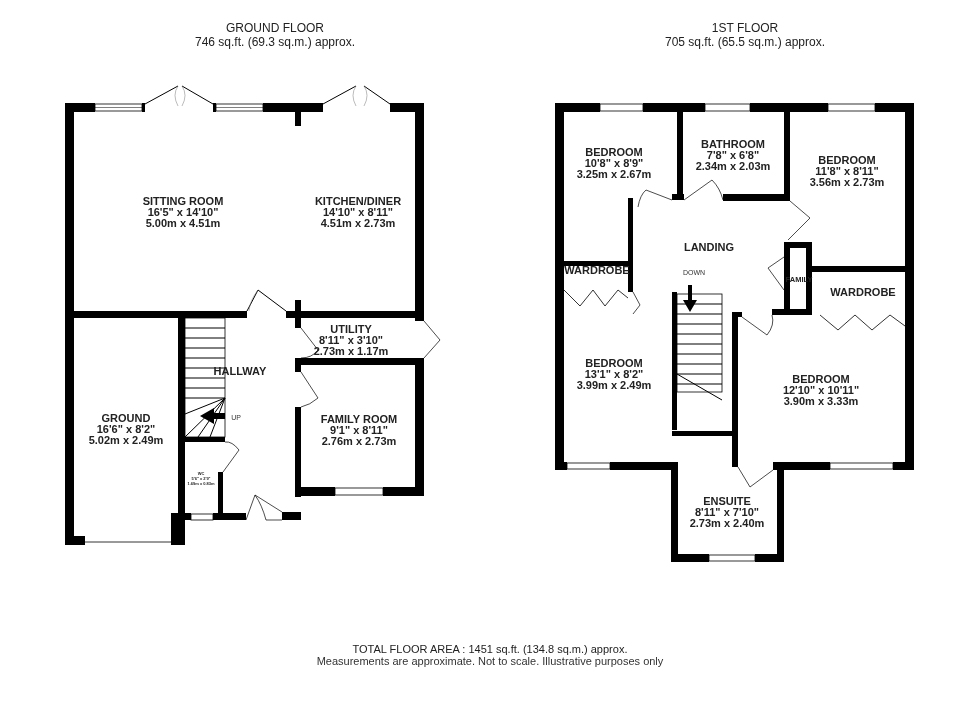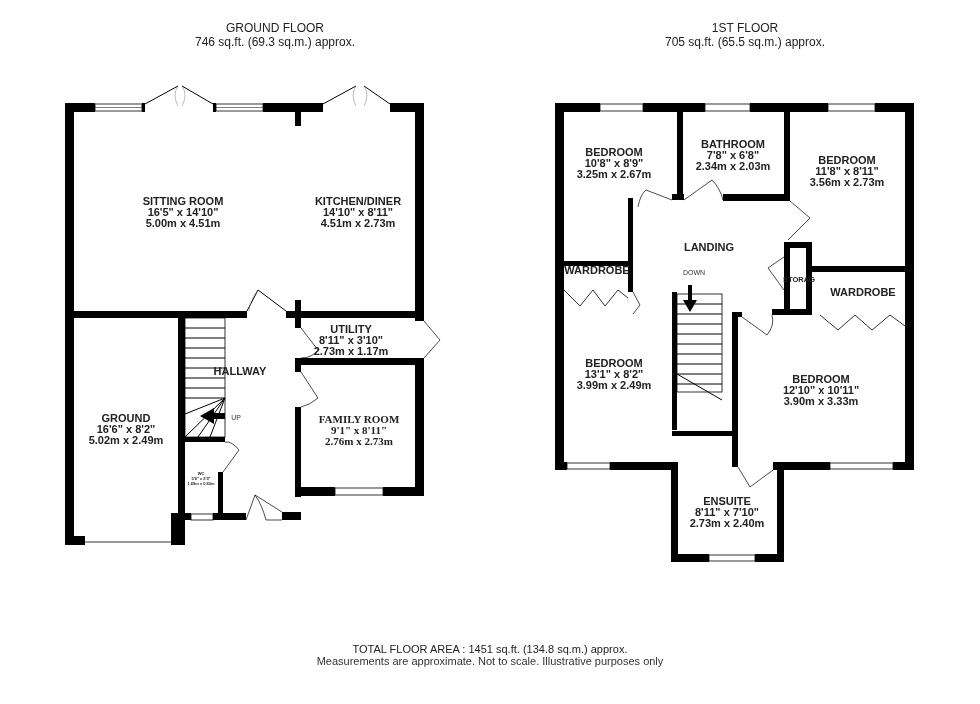--- a/index.html
+++ b/index.html
@@ -198,21 +198,21 @@
   <span>2.73m  x 1.17m</span>
 </div>
 <div class="room" style="left:240px;top:371px;">
   <span>HALLWAY</span>
 </div>
 <div class="room" style="left:126px;top:429px;">
   <span>GROUND</span>
   <span>16'6"  x 8'2"</span>
   <span>5.02m  x 2.49m</span>
 </div>
-<div class="room" style="left:359px;top:430px;font-family:Liberation Serif, serif;">
+<div class="room" style="left:359px;top:430px;">
   <span>FAMILY ROOM</span>
   <span>9'1"  x 8'11"</span>
   <span>2.76m  x 2.73m</span>
 </div>
 <div class="room small" style="left:201px;top:478px;">
   <span>WC</span>
   <span>5'6"  x 2'9"</span>
   <span>1.69m  x 0.83m</span>
 </div>
 <div class="tag" style="left:236px;top:417px;">UP</div>
@@ -233,21 +233,21 @@
   <span>3.56m  x 2.73m</span>
 </div>
 <div class="room" style="left:709px;top:247px;">
   <span>LANDING</span>
 </div>
 <div class="tag" style="left:694px;top:272px;">DOWN</div>
 <div class="room" style="left:597px;top:270px;">
   <span>WARDROBE</span>
 </div>
 <div class="room" style="left:799px;top:279px;font-size:7.5px;">
-  <span>STORAG</span>
+  <span>FAMILY</span>
 </div>
 <div class="room" style="left:863px;top:292px;">
   <span>WARDROBE</span>
 </div>
 <div class="room" style="left:614px;top:374px;">
   <span>BEDROOM</span>
   <span>13'1"  x 8'2"</span>
   <span>3.99m  x 2.49m</span>
 </div>
 <div class="room" style="left:821px;top:390px;">

